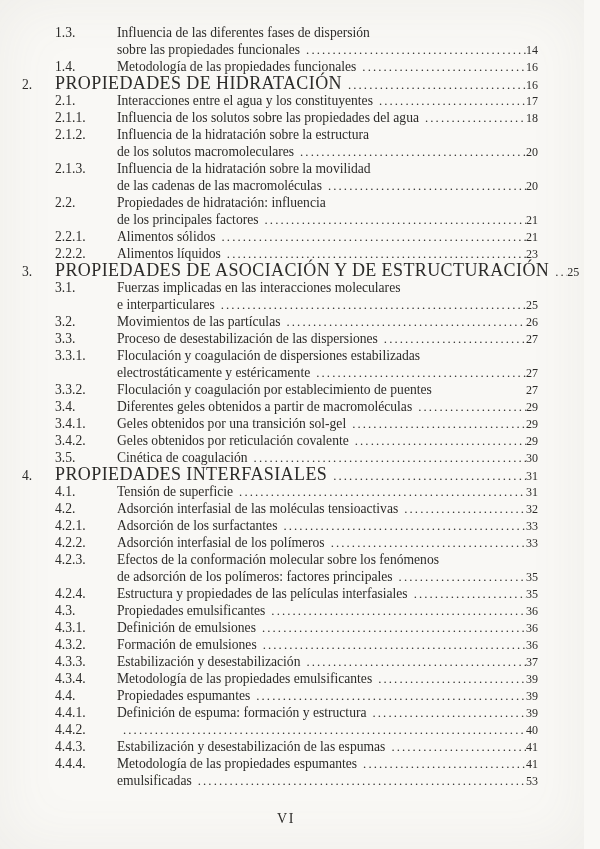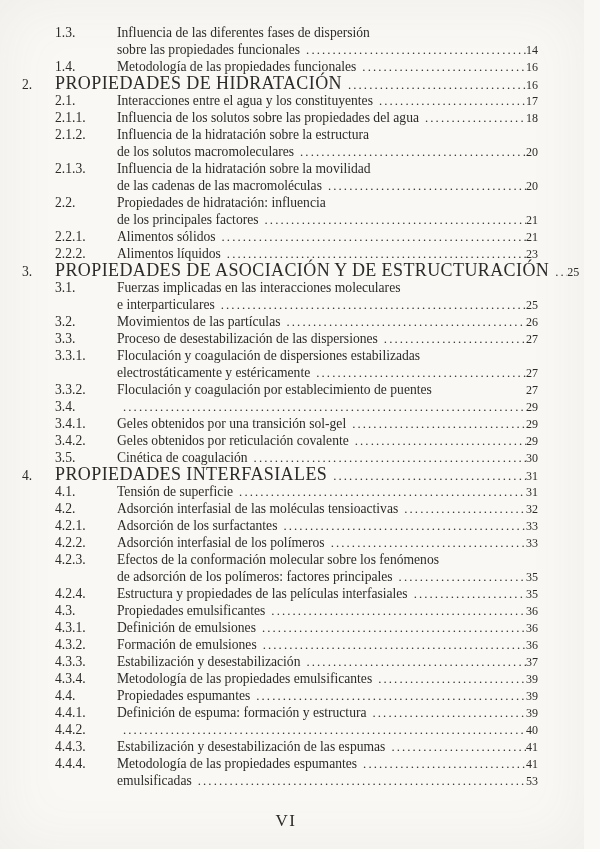--- a/index.html
+++ b/index.html
@@ -63,21 +63,21 @@
     color: #353431;
   }
   .pagenum {
     flex: 0 0 38px;
     font-size: 12px;
   }
   .footer {
     margin-top: 22px;
     width: 572px;
     text-align: center;
-    font-size: 17px;
+    font-size: 14px;
     letter-spacing: 1.5px;
     color: #2c2b29;
   }
 </style>
 </head>
 <body>
 
 <main class="page">
   <div class="toc" id="toc-list">
       <div class="row sub">
@@ -195,20 +195,21 @@
         <span class="pagenum">27</span>
       </div>
       <div class="row sub">
         <span class="num">3.3.2.</span>
         <span class="title">Floculación y coagulación por establecimiento de puentes</span>
         <span class="leader"></span>
         <span class="pagenum">27</span>
       </div>
       <div class="row sub">
         <span class="num">3.4.</span>
+        <span class="title">Diferentes geles obtenidos a partir de macromoléculas</span>
         <span class="leader">......................................................................................................................................................</span>
         <span class="pagenum">29</span>
       </div>
       <div class="row sub">
         <span class="num">3.4.1.</span>
         <span class="title">Geles obtenidos por una transición sol-gel</span>
         <span class="leader">......................................................................................................................................................</span>
         <span class="pagenum">29</span>
       </div>
       <div class="row sub">

